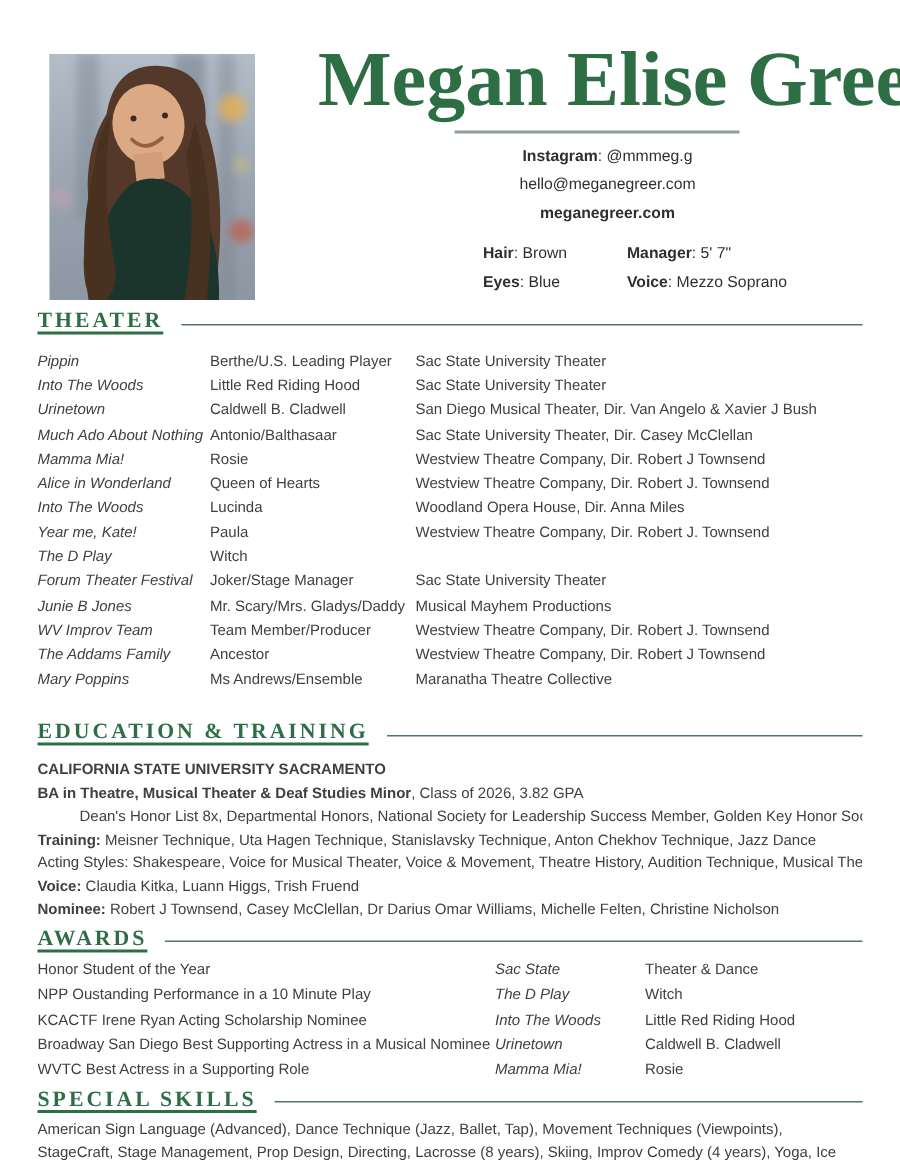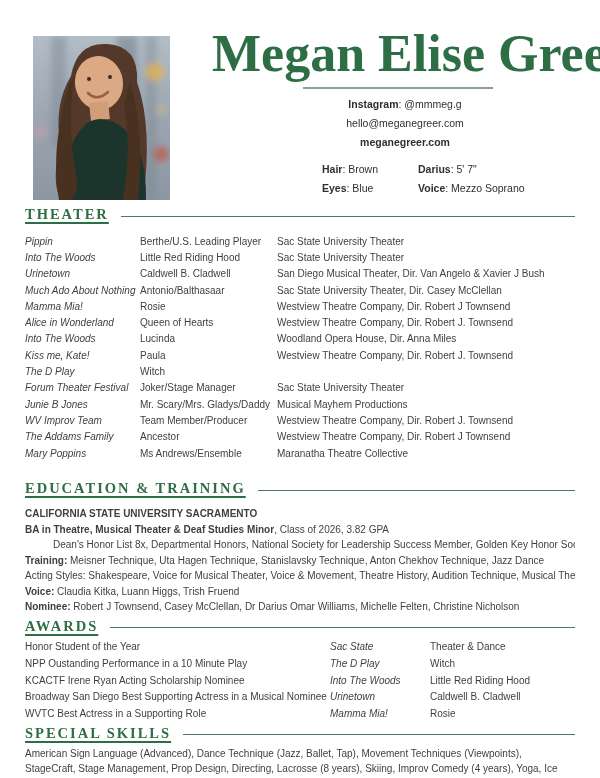--- a/index.html
+++ b/index.html
@@ -113,21 +113,21 @@
   <div class="name-rule"></div>
 
   <div class="contact">
     <div><span class="b">Instagram</span><span>: @mmmeg.g</span></div>
     <div>hello@meganegreer.com</div>
     <div class="b">meganegreer.com</div>
   </div>
 
   <div class="stats">
       <div class="stat"><span class="b">Hair</span><span>: Brown</span></div>
-      <div class="stat"><span class="b">Darius</span><span>: 5' 7"</span></div>
+      <div class="stat"><span class="b">Manager</span><span>: 5' 7"</span></div>
       <div class="stat"><span class="b">Eyes</span><span>: Blue</span></div>
       <div class="stat"><span class="b">Voice</span><span>: Mezzo Soprano</span></div>
     </div>
 </div>
 
 <main>
 
   <div class="sec">
     <span class="sec-title">THEATER</span>
     <span class="sec-rule"></span>
@@ -162,21 +162,21 @@
         <div class="tcell show">Alice in Wonderland</div>
         <div class="tcell">Queen of Hearts</div>
         <div class="tcell">Westview Theatre Company, Dir. Robert J. Townsend</div>
       </div>
       <div class="trow">
         <div class="tcell show">Into The Woods</div>
         <div class="tcell">Lucinda</div>
         <div class="tcell">Woodland Opera House, Dir. Anna Miles</div>
       </div>
       <div class="trow">
-        <div class="tcell show">Kiss me, Kate!</div>
+        <div class="tcell show">Year me, Kate!</div>
         <div class="tcell">Paula</div>
         <div class="tcell">Westview Theatre Company, Dir. Robert J. Townsend</div>
       </div>
       <div class="trow">
         <div class="tcell show">The D Play</div>
         <div class="tcell">Witch</div>
       </div>
       <div class="trow">
         <div class="tcell show">Forum Theater Festival</div>
         <div class="tcell">Joker/Stage Manager</div>

